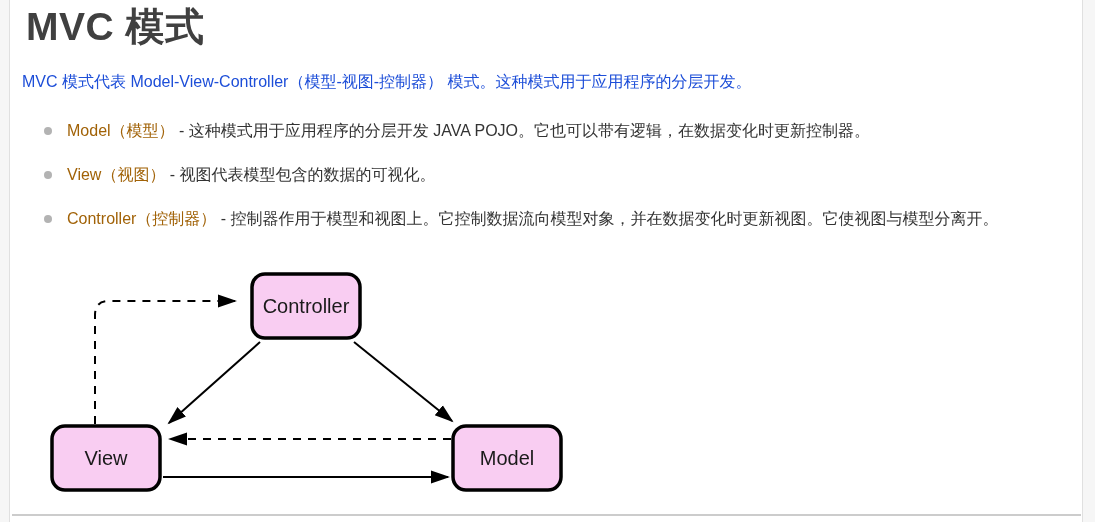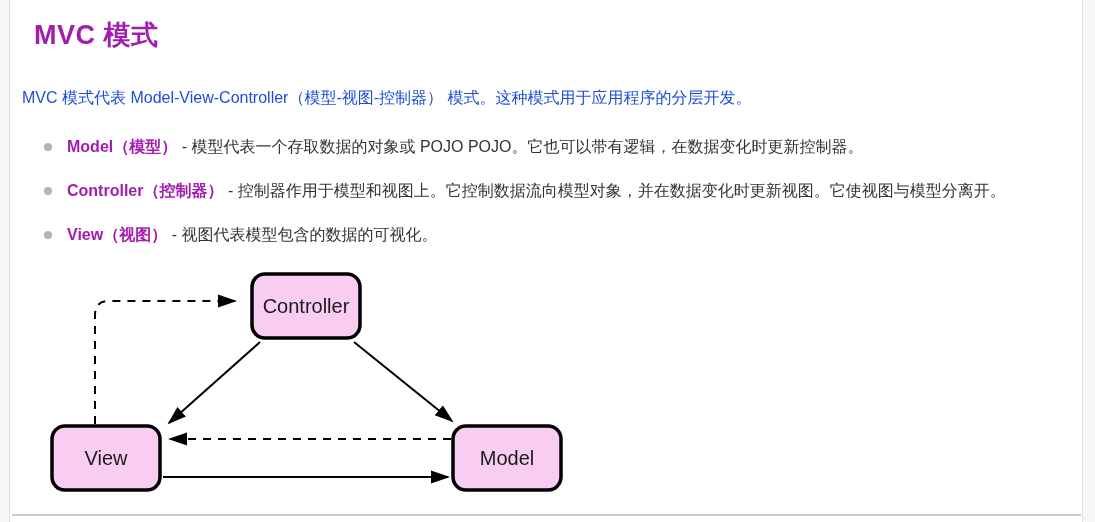--- a/index.html
+++ b/index.html
@@ -11,38 +11,38 @@
   .gutter-left {
     position:absolute; left:0; top:0; width:9px; height:522px;
     background:#f6f6f6; border-right:1px solid #e0e0e0;
   }
   .gutter-right {
     position:absolute; right:0; top:0; width:12px; height:522px;
     background:#f6f6f6; border-left:1px solid #e0e0e0;
   }
   .content { position:absolute; left:10px; top:0; width:1073px; height:522px; }
   .title {
-    margin:12px; padding:6px 0 0 12px;
-    font-size:27px; line-height:34px; font-weight:bold; color:#a21caf;
+    margin:4px; padding:6px 0 0 12px;
+    font-size:39px; line-height:34px; font-weight:bold; color:#404040;
     letter-spacing:0.5px;
   }
   .intro {
     margin:0; padding:24px 0 0 12px;
     font-size:16px; line-height:20px; color:#1d4ed8;
   }
   ul.points { list-style:none; margin:27px 0 0 0; padding:0 0 0 12px; }
   li.point {
     position:relative; padding-left:45px; margin-bottom:20px;
     font-size:16px; line-height:24px; color:#333; max-width:1005px;
   }
   li.point .dot {
     position:absolute; left:22px; top:8px; width:8px; height:8px;
     border-radius:50%; background:#b3b3b3;
   }
-  li.point .term { font-weight:bold; color:#a21caf; }
+  li.point .term { font-weight:normal; color:#a16207; }
   .diagram-wrap { position:absolute; left:12px; top:260px; width:560px; height:245px; }
   .edge { stroke:#000; stroke-width:2; fill:none; }
   .edge.dashed { stroke-dasharray:8 7; }
   .node-rect { stroke:#000; stroke-width:3.5; }
   .node-label {
     font-family:"Liberation Sans","DejaVu Sans",sans-serif;
     font-size:20px; fill:#1a1a1a;
   }
   .page-rule {
     position:absolute; left:12px; width:1069px; top:514px; height:0;
@@ -58,31 +58,31 @@
 <div class="content">
 
   <h1 class="title">MVC 模式</h1>
 
   <p class="intro">MVC 模式代表 Model-View-Controller（模型-视图-控制器） 模式。这种模式用于应用程序的分层开发。</p>
 
   <ul class="points">
     <li class="point">
       <span class="dot"></span>
       <span class="term">Model（模型）</span>
-      <span class="desc">- 模型代表一个存取数据的对象或 POJO POJO。它也可以带有逻辑，在数据变化时更新控制器。</span>
+      <span class="desc">- 这种模式用于应用程序的分层开发 JAVA POJO。它也可以带有逻辑，在数据变化时更新控制器。</span>
+    </li>
+    <li class="point">
+      <span class="dot"></span>
+      <span class="term">View（视图）</span>
+      <span class="desc">- 视图代表模型包含的数据的可视化。</span>
     </li>
     <li class="point">
       <span class="dot"></span>
       <span class="term">Controller（控制器）</span>
       <span class="desc">- 控制器作用于模型和视图上。它控制数据流向模型对象，并在数据变化时更新视图。它使视图与模型分离开。</span>
-    </li>
-    <li class="point">
-      <span class="dot"></span>
-      <span class="term">View（视图）</span>
-      <span class="desc">- 视图代表模型包含的数据的可视化。</span>
     </li>
   </ul>
 
   <div class="diagram-wrap">
     <svg width="560" height="245" viewBox="0 0 560 245" xmlns="http://www.w3.org/2000/svg">
       <defs>
         <marker id="arrow" viewBox="0 0 10 8" refX="8.5" refY="4" markerWidth="10" markerHeight="8" orient="auto-start-reverse">
           <path d="M0,0.8 L9.5,4 L0,7.2 z" fill="#000"></path>
         </marker>
       </defs>

